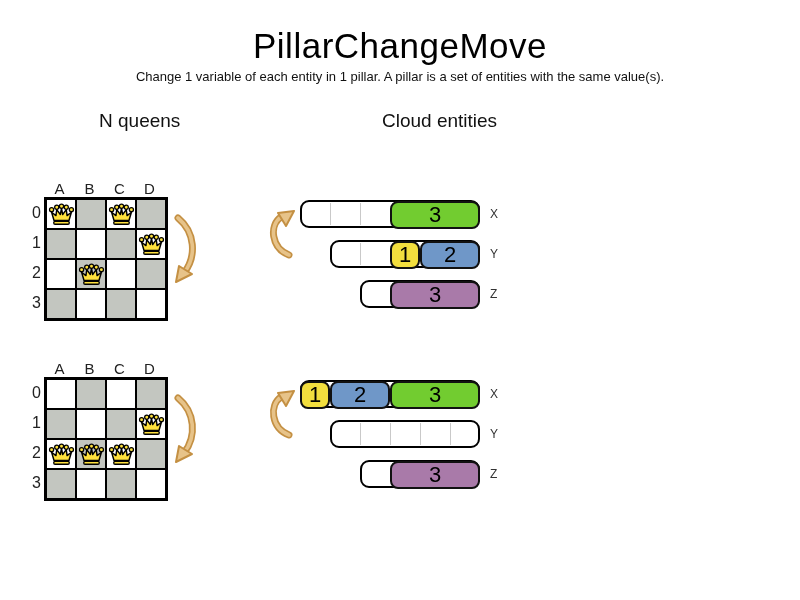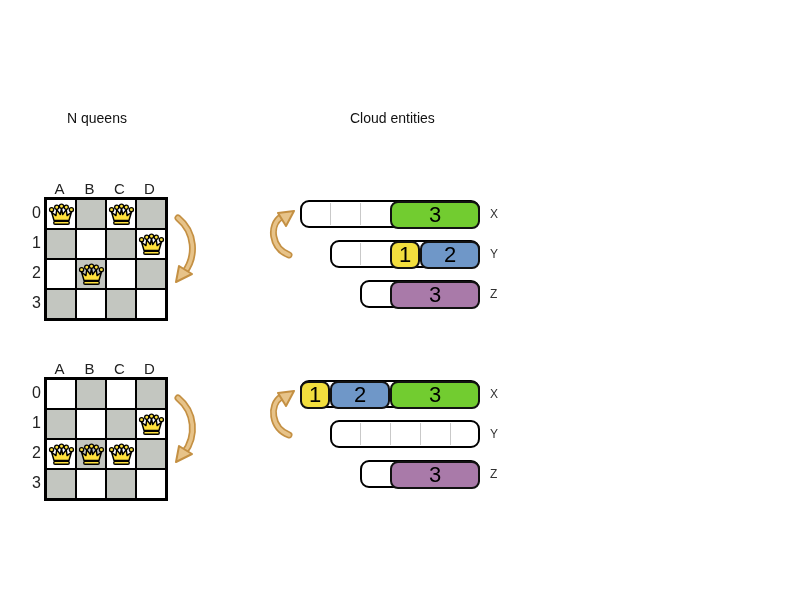--- a/index.html
+++ b/index.html
@@ -3,21 +3,21 @@
 <meta charset="utf-8">
 <style>
   html,body { margin:0; padding:0; background:#fff; }
   #page {
     position:relative; width:800px; height:600px; overflow:hidden;
     background:#fff; font-family:"Liberation Sans", sans-serif; color:#000;
   }
   .abs { position:absolute; }
   #title { top:26px; left:0; width:800px; text-align:center; font-size:35px; letter-spacing:0.5px; }
   #subtitle { top:69px; left:0; width:800px; text-align:center; font-size:13px; color:#111; }
-  .section-label { top:110px; font-size:14px; color:#111; }
+  .section-label { top:110px; font-size:19px; color:#111;margin-left:32px; }
   #nqueens-label { left:67px; }
   #cloud-label { left:350px; }
 
   
   .board-grid { border:2px solid #000; background:#fff; }
   .cell { position:absolute; width:30px; height:30px; box-sizing:border-box; border:1px solid #000; display:flex; align-items:flex-end; justify-content:center; }
   .cell.dark { background:#c3c6c0; }
   .cell.light { background:#ffffff; }
   .col-header { position:absolute; width:30px; height:16px; line-height:16px; text-align:center; font-size:15px; color:#222; font-weight:500; letter-spacing:1px; }
   .row-header { position:absolute; width:18px; height:30px; line-height:30px; text-align:right; font-size:16px; color:#222; font-weight:500; }
@@ -30,20 +30,22 @@
            display:flex; align-items:center; justify-content:center; font-size:22px; color:#000; }
   .bar-label { position:absolute; width:24px; height:28px; line-height:28px; font-size:12px; color:#333; }
 
   .arrow-svg { position:absolute; }
 </style>
 </head>
 <body>
 
 <div id="page">
 
+  <div id="title" class="abs">PillarChangeMove</div>
+  <div id="subtitle" class="abs">Change 1 variable of each entity in 1 pillar. A pillar is a set of entities with the same value(s).</div>
 
   <div id="nqueens-label" class="abs section-label">N queens</div>
   <div id="cloud-label" class="abs section-label">Cloud entities</div>
 
   <div id="board-host-0" class="abs" style="left: 0px; top: 0px;">
       <div class="col-header abs" style="left: 45px; top: 181px;">A</div>
       <div class="col-header abs" style="left: 75px; top: 181px;">B</div>
       <div class="col-header abs" style="left: 105px; top: 181px;">C</div>
       <div class="col-header abs" style="left: 135px; top: 181px;">D</div>
       <div class="row-header abs" style="left: 23px; top: 198px;">0</div>

